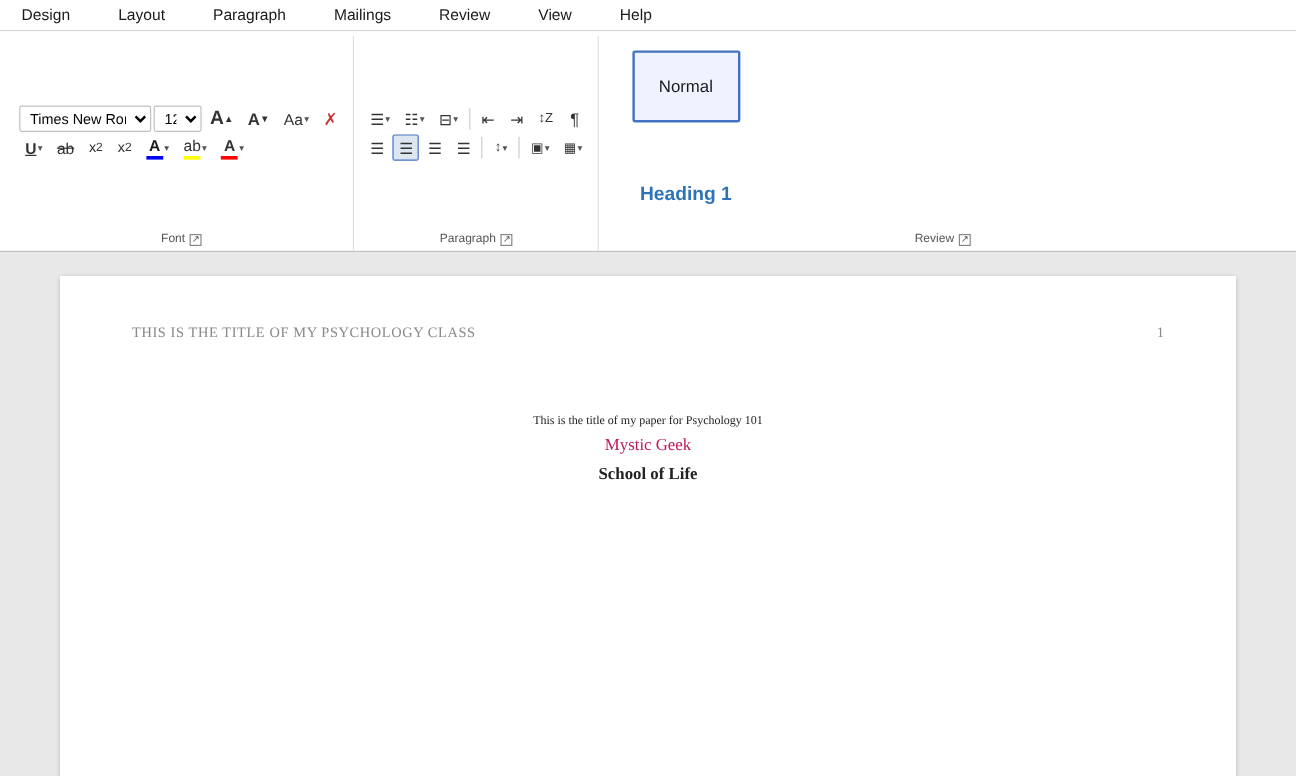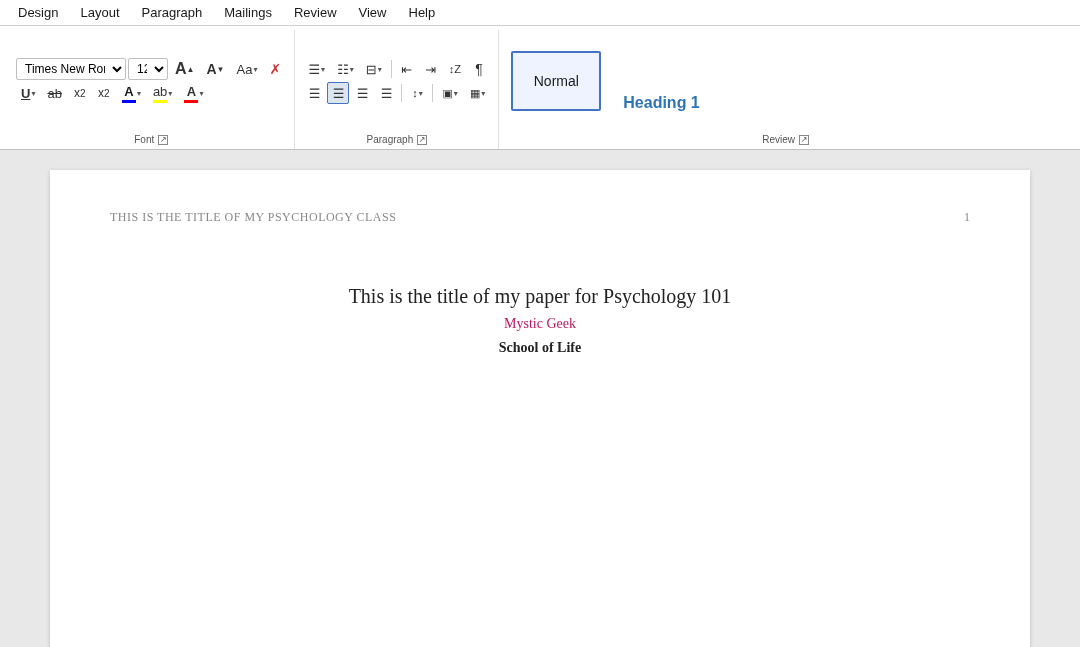--- a/index.html
+++ b/index.html
@@ -4,21 +4,21 @@
   <style>
     * { box-sizing: border-box; margin: 0; padding: 0; }
     body { font-family: 'Segoe UI', Arial, sans-serif; background: #f0f0f0; user-select: none; width: 1080px; height: 647px; overflow: hidden; }
 
     
     .menu-bar {
       display: flex;
       background: #fff;
       border-bottom: 1px solid #d0d0d0;
       padding: 2px 8px;
-      gap: 2px;
+      gap: 20px;
     }
     .menu-item {
       padding: 3px 10px;
       font-size: 13px;
       color: #1a1a1a;
       cursor: pointer;
       border-radius: 3px;
     }
 
     
@@ -133,20 +133,21 @@
     }
     .separator {
       width: 1px;
       height: 18px;
       background: #ccc;
       margin: 0 2px;
     }
 
     .styles-content {
       display: flex;
+      flex-direction: column;
       align-items: center;
       gap: 0;
       padding: 8px 0;
     }
 
     .style-item {
       display: flex;
       flex-direction: column;
       align-items: center;
       justify-content: center;
@@ -217,21 +218,21 @@
 
     .doc-body {
       display: flex;
       flex-direction: column;
       align-items: center;
       gap: 8px;
     }
 
     .doc-title {
       font-family: 'Times New Roman', Times, serif;
-      font-size: 20px;
+      font-size: 10px;
       font-weight: normal;
       text-align: center;
       color: #222;
     }
 
     .doc-author {
       font-family: 'Times New Roman', Times, serif;
       font-size: 14px;
       font-weight: normal;
       text-align: center;

